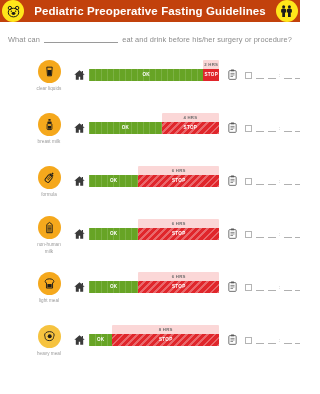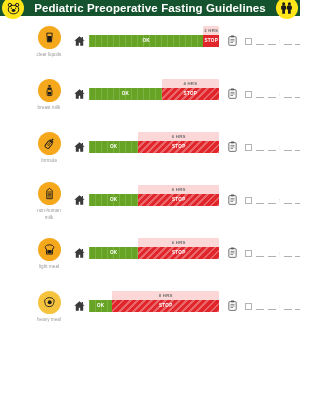--- a/index.html
+++ b/index.html
@@ -7,22 +7,22 @@
     width:300px;height:394px;overflow:hidden;
     background:#ffffff;
     font-family:"Liberation Sans", sans-serif;
     -webkit-font-smoothing:antialiased;
   }
   .page{position:relative;width:300px;height:394px;background:#fff;}
 
   
   .header{
     position:relative;
-    height:16px;
-    background:#14532d;
+    height:22px;
+    background:#c2410c;
     display:flex;align-items:center;justify-content:center;
     gap:10px;
   }
   .header-title{
     color:#ffffff;
     font-size:11.5px;
     font-weight:bold;
     letter-spacing:0.1px;
     white-space:nowrap;
   }
@@ -209,20 +209,25 @@
         <g fill="#1b1b1b">
           <circle cx="7.4" cy="4.4" r="2.4"></circle>
           <path d="M3.4 9.4c0-1.6 1.8-2.4 4-2.4s4 .8 4 2.4v4.2H9.6v7H5.2v-7H3.4z"></path>
           <circle cx="16.6" cy="4.4" r="2.4"></circle>
           <path d="M12.6 9.4c0-1.6 1.8-2.4 4-2.4s4 .8 4 2.4v4.2h-1.8v7h-4.4v-7h-1.8z"></path>
         </g>
       </svg>
     </div>
   </div>
 
+  <div class="prompt">
+    <span>What can</span>
+    <span class="blank"></span>
+    <span>eat and drink before his/her surgery or procedure?</span>
+  </div>
 
   <div class="rows">
       <div class="row">
         <div class="food">
           <div class="food-circle">
             <svg width="13" height="13" viewBox="0 0 24 24">
               <path d="M7 4h10l-1.3 16H8.3z" fill="none" stroke="#1b1b1b" stroke-width="1.7"></path>
               <path d="M8.1 9h7.8l-.9 10.2H9z" fill="#1b1b1b"></path>
             </svg>
           </div>

